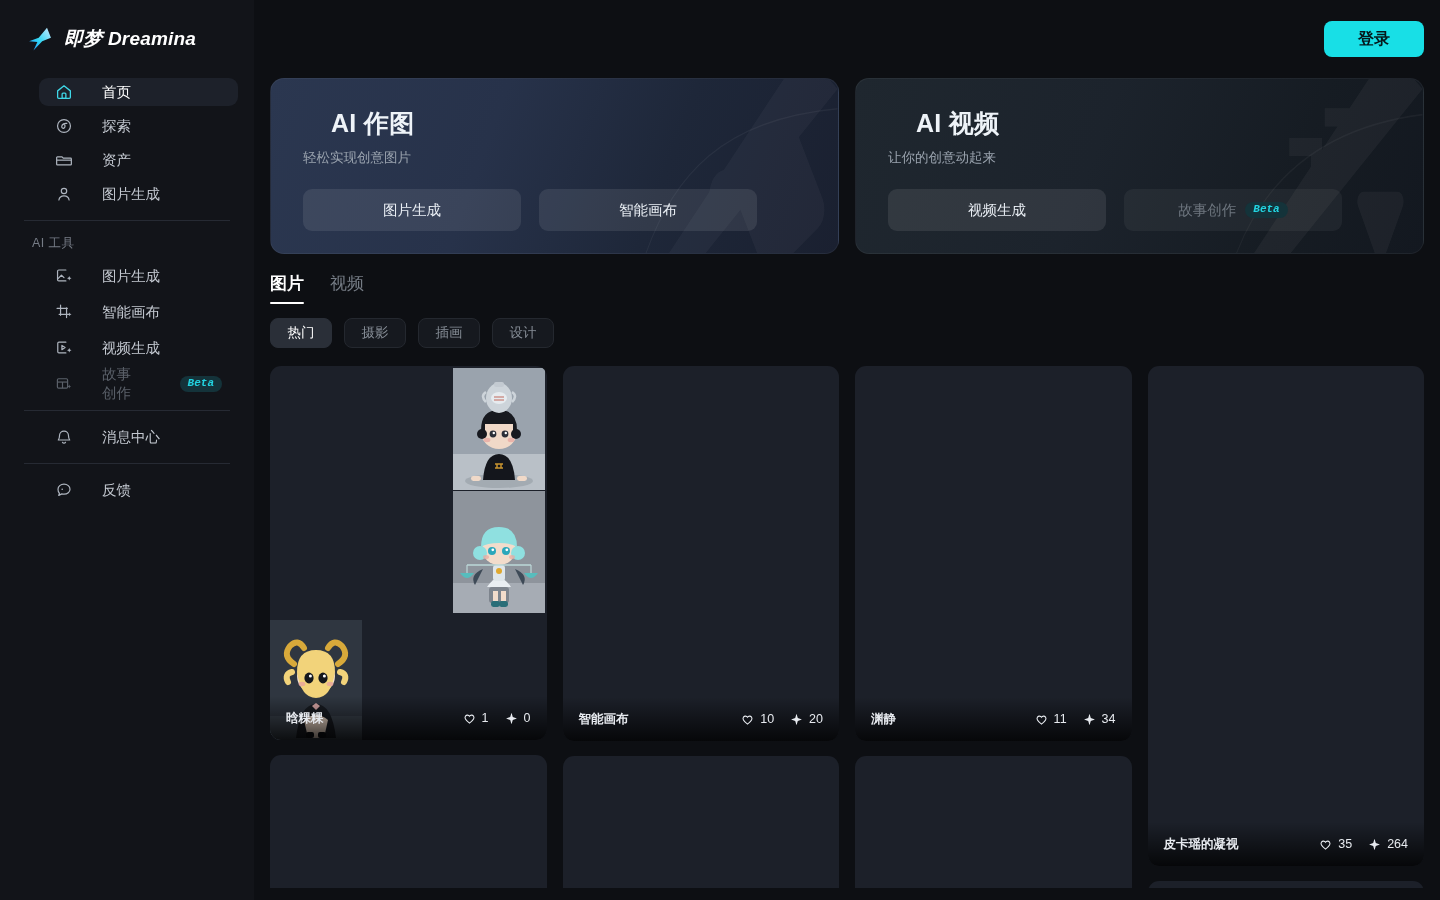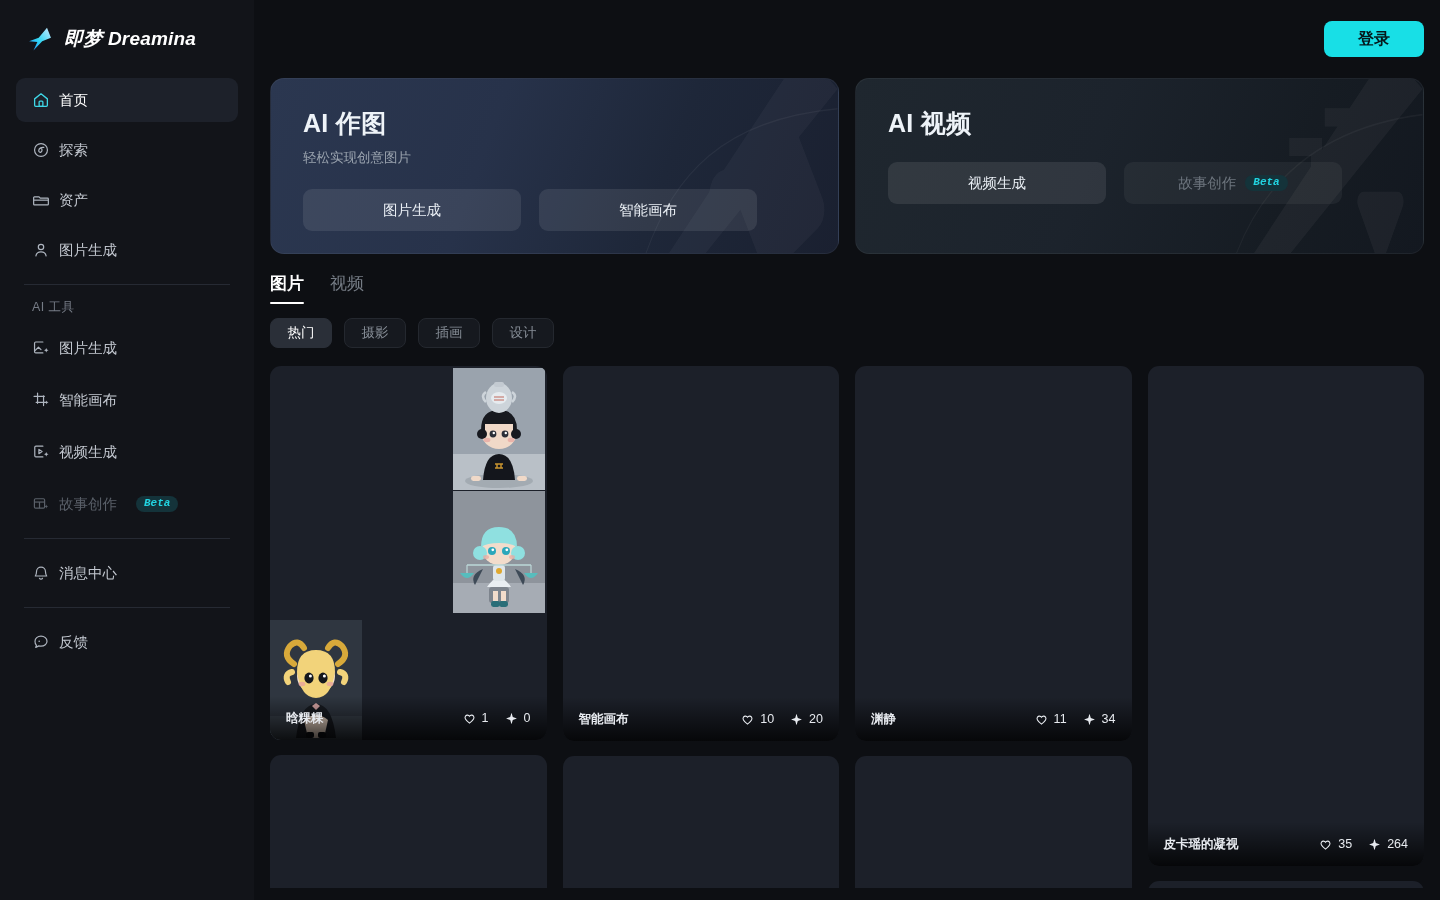--- a/index.html
+++ b/index.html
@@ -27,24 +27,24 @@
   .brand-logo { width: 28px; height: 28px; flex: 0 0 28px; }
   .brand-name {
     font-family: Liberation Sans, sans-serif;
     font-style: italic; font-weight: bold;
     font-size: 19px; letter-spacing: .2px;
     color: #ffffff;
     white-space: nowrap;
   }
 
   .nav-item {
-    height: 44px; display: flex; align-items: center; gap: 9px;
+    height: 28px; display: flex; align-items: center; gap: 29px;
     padding: 0 16px; border-radius: 9px;
     color: #c3c8d0; font-size: 14.5px;
-    cursor: pointer; margin-bottom: 6px;
+    cursor: pointer; margin-bottom: 6px; margin-left: 23px;
   }
   .nav-item .ico { width: 18px; height: 18px; flex: 0 0 18px; display:block; }
   .nav-item.active { background: #1d212a; color: #ffffff; }
   .nav-item.disabled { color: #5a6069; }
 
   .section-label {
     font-size: 12.5px; color: #767c86;
     padding: 0 16px; margin: 14px 0 10px;
     letter-spacing: .4px;
   }
@@ -87,21 +87,21 @@
   }
   .banner-img {
     background: linear-gradient(110deg, #2b3750 0%, #27324a 38%, #1e2739 68%, #1a2030 100%);
   }
   .banner-vid {
     background: linear-gradient(110deg, #1f272f 0%, #1c232c 42%, #161c23 75%, #131820 100%);
   }
   .banner .deco { position: absolute; inset: 0; pointer-events: none; }
   .banner h2 {
     font-size: 25px; font-weight: bold; letter-spacing: .3px;
-    color: #eef3f8; position: relative; z-index: 2;
+    color: #eef3f8; position: relative; z-index: 2; margin-left: 28px;
   }
   .banner .sub {
     font-size: 13.5px; color: #9aa3ae; margin-top: 9px;
     position: relative; z-index: 2;
   }
   .banner .btn-row { display: flex; gap: 18px; margin-top: 22px; position: relative; z-index: 2; }
   .banner-btn {
     width: 218px; height: 42px; border-radius: 9px;
     background: rgba(255,255,255,.09);
     display: flex; align-items: center; justify-content: center; gap: 9px;
@@ -347,20 +347,21 @@
               <path d="M360 92 l38-38 38 38 -13 13 -25-25 -25 25 Z" transform="rotate(45 398 73)"></path>
               <path d="M418 62 l38-38 38 38 -13 13 -25-25 -25 25 Z" transform="rotate(45 456 43)"></path>
               <path d="M470 128 a10 10 0 0 1 9-14 h56 a10 10 0 0 1 8.6 15 l-28 48 a10 10 0 0 1-17.3 0 Z"></path>
             </g>
             <g fill="none" stroke="#ffffff" opacity="0.045" stroke-width="1.6">
               <path d="M250 220 C290 110 400 50 576 36"></path>
             </g>
           </svg>
         </div>
         <h2>AI 视频</h2>
+        <div class="sub">让你的创意动起来</div>
         <div class="btn-row">
           <button class="banner-btn">
             <span>视频生成</span>
           </button>
           <button class="banner-btn dim">
             <span>故事创作</span>
             <span class="beta-badge" style="margin-left:0">Beta</span>
           </button>
         </div>
       </div>

